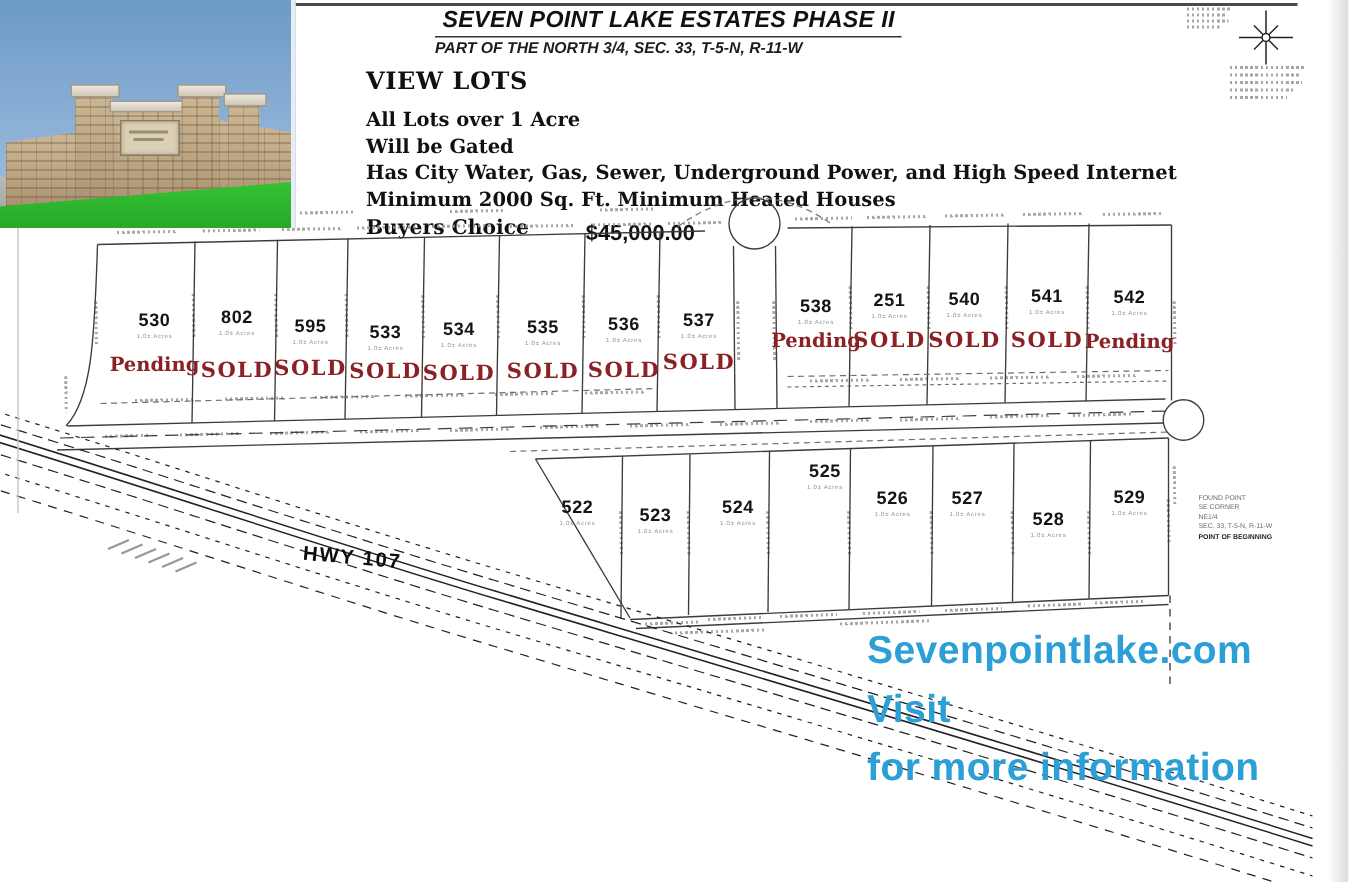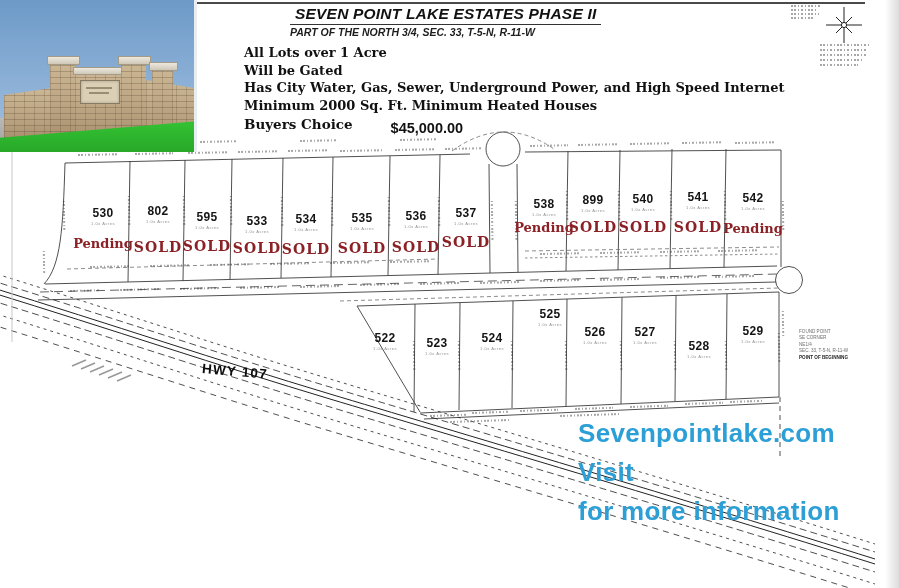--- a/index.html
+++ b/index.html
@@ -108,20 +108,21 @@
   </div>
   <div class="grass"></div>
 </div>
 
 <div class="header">
   <div class="t">SEVEN POINT LAKE ESTATES PHASE II</div>
   <div class="s">PART OF THE NORTH 3/4, SEC. 33, T-5-N, R-11-W</div>
 </div>
 
 <div class="info">
+  <div class="h">VIEW LOTS</div>
   <div id="info-lines">
       <div class="line">All Lots over 1 Acre</div>
       <div class="line">Will be Gated</div>
       <div class="line">Has City Water, Gas, Sewer, Underground Power, and High Speed Internet</div>
       <div class="line">Minimum 2000 Sq. Ft. Minimum Heated Houses</div>
     </div>
   <div class="bc-row">
     <span class="bc">Buyers Choice</span>
     <span class="price">$45,000.00</span>
   </div>
@@ -249,21 +250,21 @@
       <div class="num">537</div>
       <div class="area">1.0± Acres</div>
     </div>
     <div class="status sold" style="left: 466px; top: 234px; color: rgb(139, 32, 37);">SOLD</div>
     <div class="lot" style="left: 544px; top: 197px;">
       <div class="num">538</div>
       <div class="area">1.0± Acres</div>
     </div>
     <div class="status pending" style="left: 544px; top: 220px; color: rgb(139, 32, 37);">Pending</div>
     <div class="lot" style="left: 593px; top: 193px;">
-      <div class="num">899</div>
+      <div class="num">251</div>
       <div class="area">1.0± Acres</div>
     </div>
     <div class="status sold" style="left: 593px; top: 219px; color: rgb(139, 32, 37);">SOLD</div>
     <div class="lot" style="left: 643px; top: 192px;">
       <div class="num">540</div>
       <div class="area">1.0± Acres</div>
     </div>
     <div class="status sold" style="left: 643px; top: 219px; color: rgb(139, 32, 37);">SOLD</div>
     <div class="lot" style="left: 698px; top: 190px;">
       <div class="num">541</div>

